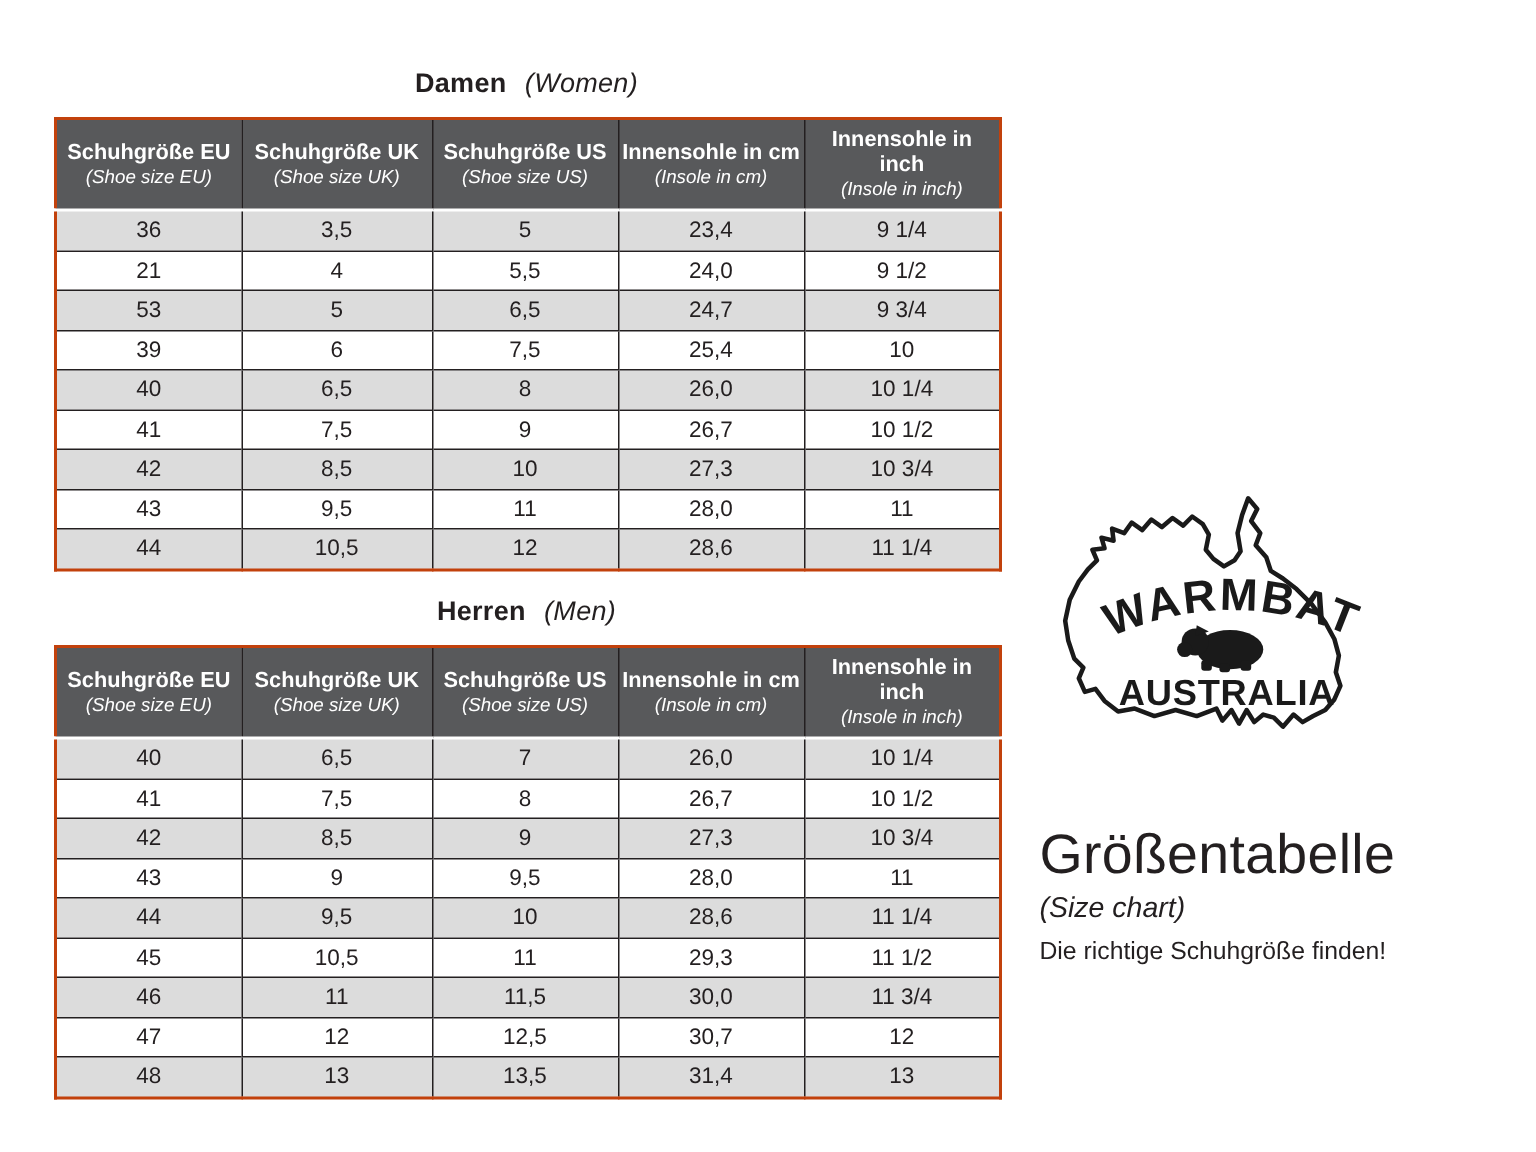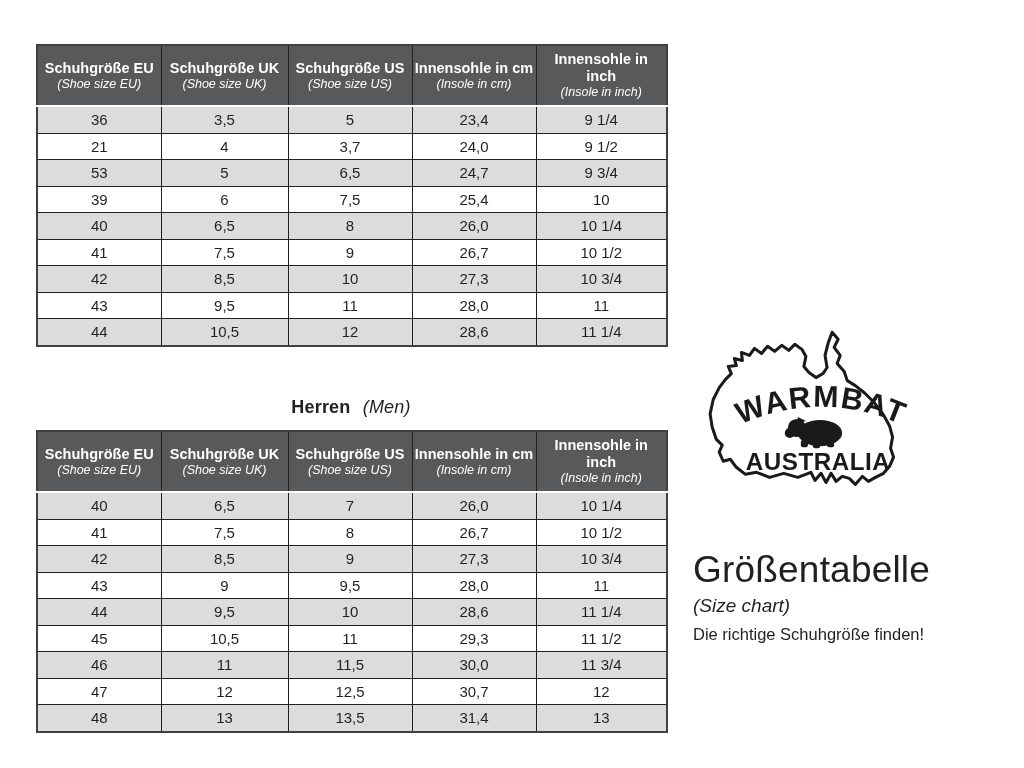--- a/index.html
+++ b/index.html
@@ -32,21 +32,21 @@
   .tbl-title .t-en {
     font-weight: normal;
     font-style: italic;
     margin-left: 7px;
   }
 
   table.size-table {
     width: 630px;
     border-collapse: collapse;
     table-layout: fixed;
-    border: 2px solid #404040;
+    border: 2px solid #c2410c;
   }
   table.size-table th {
     background: #58595b;
     color: #ffffff;
     height: 55px;
     padding: 2px 2px;
     vertical-align: middle;
     border-bottom: 2px solid #ffffff;
   }
   table.size-table th + th,
@@ -90,20 +90,24 @@
     line-height: 20px;
     font-style: italic;
   }
 </style>
 </head>
 <body>
 
 <div class="page">
 
   <section class="size-section sec-women">
+    <h2 class="tbl-title">
+      <span class="t-de">Damen</span>
+      <span class="t-en">(Women)</span>
+    </h2>
     <table class="size-table">
       <colgroup>
         <col style="width:124px">
           <col style="width:127px">
           <col style="width:124px">
           <col style="width:124px">
           <col style="width:131px">
       </colgroup>
       <thead>
         <tr>
@@ -133,21 +137,21 @@
           <tr>
             <td>36</td>
             <td>3,5</td>
             <td>5</td>
             <td>23,4</td>
             <td>9 1/4</td>
           </tr>
           <tr>
             <td>21</td>
             <td>4</td>
-            <td>3,7</td>
+            <td>5,5</td>
             <td>24,0</td>
             <td>9 1/2</td>
           </tr>
           <tr>
             <td>53</td>
             <td>5</td>
             <td>6,5</td>
             <td>24,7</td>
             <td>9 3/4</td>
           </tr>

